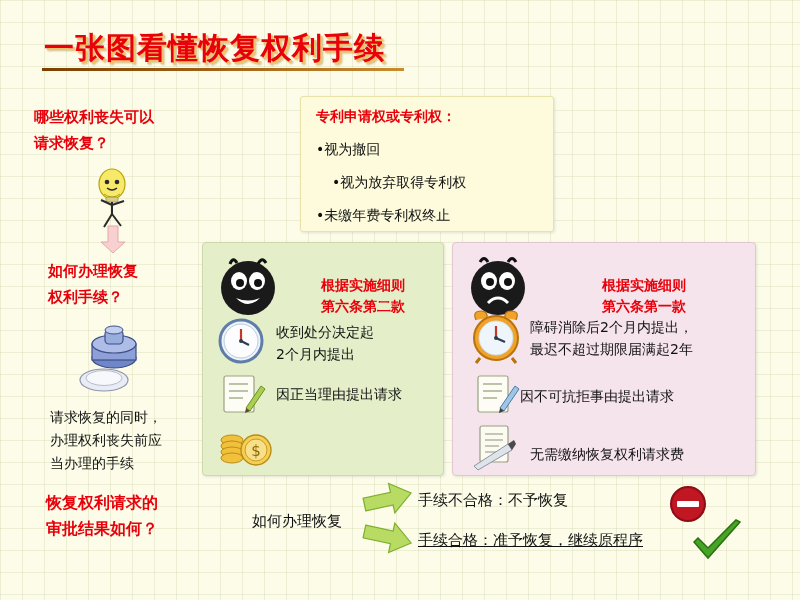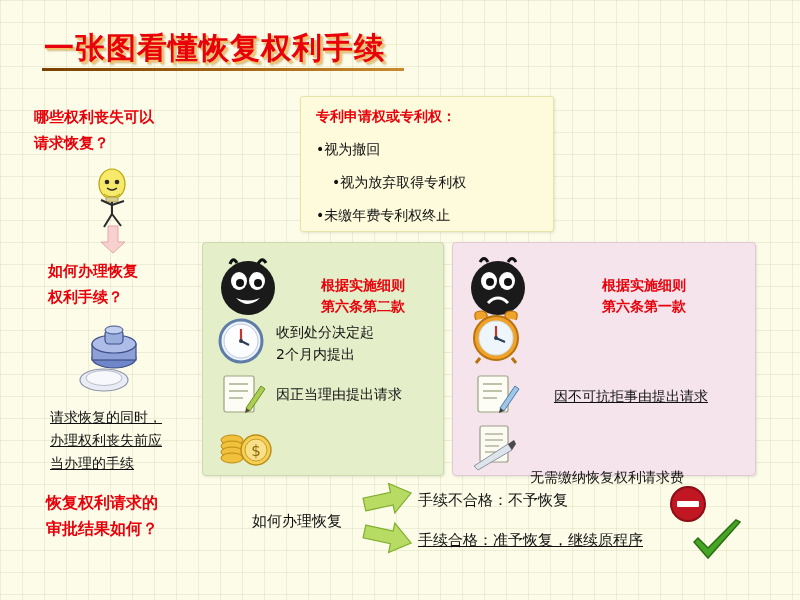--- a/index.html
+++ b/index.html
@@ -59,21 +59,20 @@
   }
   #q1 { left: 34px; top: 104px; }
   #q2 { left: 48px; top: 258px; }
   #q3 { left: 46px; top: 490px; font-size: 16px; }
 
   .black-note {
     color: #111;
     font-size: 14px;
     line-height: 23px;
     white-space: pre-line;
-    text-decoration: underline;
   }
   #note1 { left: 50px; top: 406px; }
 
   
   #yellow-box {
     left: 300px;
     top: 96px;
     width: 252px;
     height: 134px;
     background: #fdfbdc;
@@ -136,22 +135,22 @@
     color: #111;
     font-size: 14px;
     line-height: 22px;
     white-space: pre-line;
   }
   #g-line1 { left: 276px; top: 321px; }
   #g-line2 { left: 276px; top: 383px; }
   #g-line3 { left: 290px; top: 435px; }
 
   #p-line1 { left: 530px; top: 316px; }
-  #p-line2 { left: 554px; top: 385px; text-decoration: underline; }
-  #p-line3 { left: 530px; top: 466px; }
+  #p-line2 { left: 520px; top: 385px; }
+  #p-line3 { left: 530px; top: 443px; }
 
   
   #doc-label {
     left: 252px;
     top: 512px;
     font-size: 15px;
     color: #111;
   }
   .bottom-line {
     font-size: 15px;
@@ -297,20 +296,22 @@
       <path d="M8 10 q-4 -9 5 -9 q7 0 6 7" fill="#f0a22a" stroke="#b8730d" stroke-width="1.2"></path>
       <path d="M48 10 q4 -9 -5 -9 q-7 0 -6 7" fill="#f0a22a" stroke="#b8730d" stroke-width="1.2"></path>
       <circle cx="28" cy="28" r="22" fill="#f0a22a" stroke="#b8730d" stroke-width="2"></circle>
       <circle cx="28" cy="28" r="17" fill="#eef6fc" stroke="#cfe0ea" stroke-width="1"></circle>
       <path d="M28 28 L28 16" stroke="#c0392b" stroke-width="2.2"></path>
       <path d="M28 28 L37 32" stroke="#2c3e50" stroke-width="2.2"></path>
       <circle cx="28" cy="28" r="2" fill="#2c3e50"></circle>
       <path d="M12 48 L8 53 M44 48 L48 53" stroke="#b8730d" stroke-width="3"></path>
     </svg>
   </div>
+  <div class="abs panel-line" id="p-line1">障碍消除后2个月内提出，
+最迟不超过期限届满起2年</div>
 
   <div class="abs" style="left:470px; top:372px;">
     <svg width="50" height="46" viewBox="0 0 50 46">
       <rect x="8" y="4" width="30" height="36" rx="2" fill="#fdfdf5" stroke="#9aa37f" stroke-width="1.2"></rect>
       <path d="M13 12 H32 M13 19 H32 M13 26 H27" stroke="#a8b08e" stroke-width="1.4"></path>
       <path d="M30 36 L45 14 L49 17 L34 39 Z" fill="#9fc6e8" stroke="#4b7ca3" stroke-width="1"></path>
       <path d="M30 36 L34 39 L29 41 Z" fill="#3c3c3c"></path>
     </svg>
   </div>
   <div class="abs panel-line" id="p-line2">因不可抗拒事由提出请求</div>

